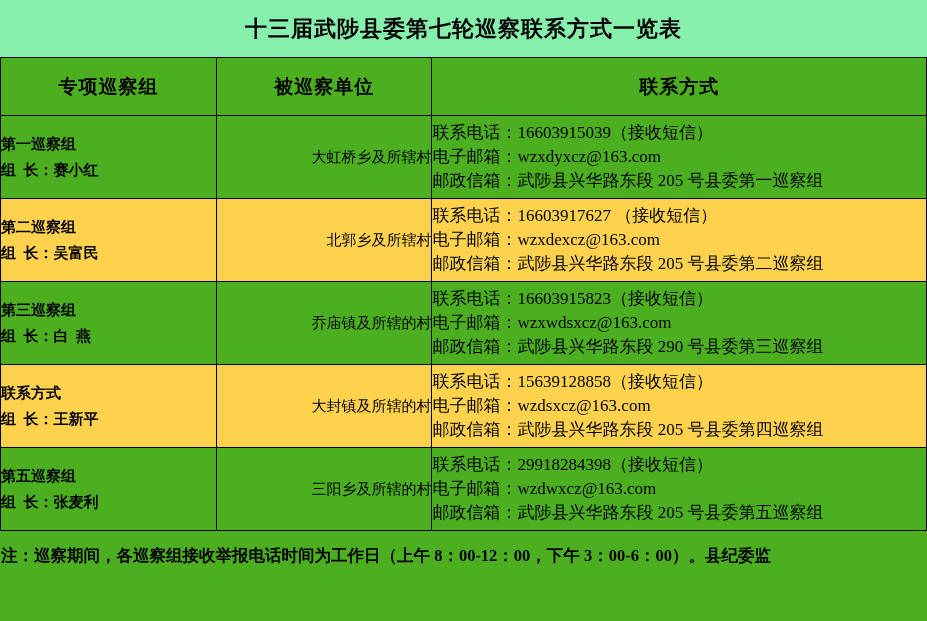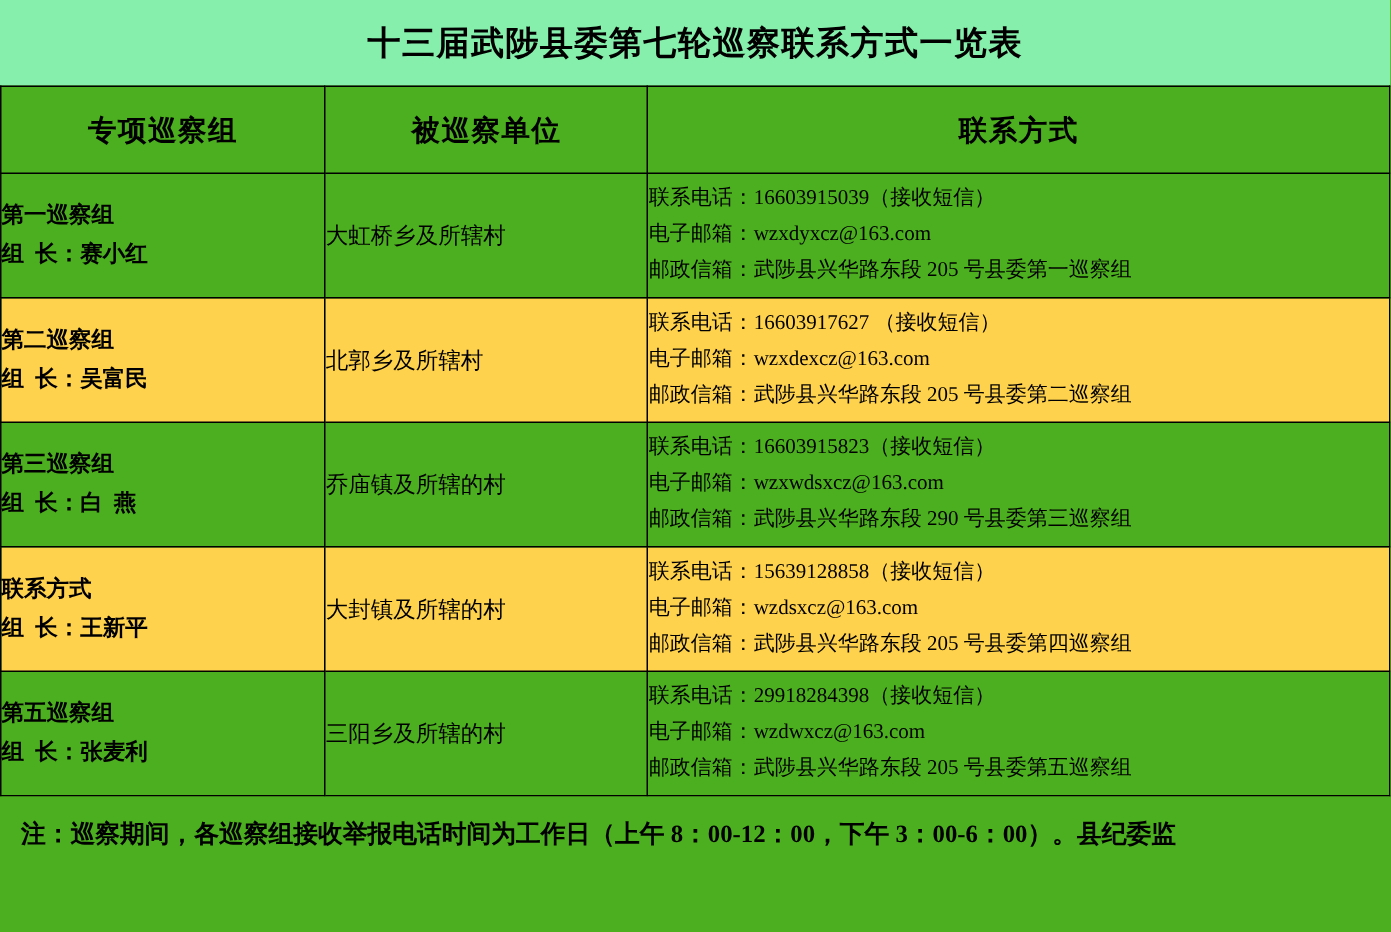--- a/index.html
+++ b/index.html
@@ -65,43 +65,43 @@
     text-align: left;
   }
   .cell-group div {
     font-size: 15px;
     font-weight: bold;
     color: #000;
     line-height: 26px;
     white-space: pre;
   }
   .cell-unit {
-    text-align: left;
+    text-align: right;
     font-size: 15px;
     color: #000;
     font-weight: normal;
   }
   .cell-contact {
     padding: 6px 0 6px 32px;
     text-align: left;
   }
   .cell-contact div {
-    font-size: 14px;
+    font-size: 17px;
     color: #000;
     line-height: 24px;
     white-space: nowrap;
   }
 
   .row-green td { background: #4caf1f; }
   .row-yellow td { background: #ffd24d; }
 
   .footer {
     flex: 1;
     background: #4caf1f;
-    padding: 10px 14px 8px 14px;
+    padding: 10px 14px 8px 1px;
     box-sizing: border-box;
   }
   .footer p {
     margin: 0;
     font-size: 16.5px;
     font-weight: bold;
     color: #000;
     line-height: 30px;
     text-align: justify;
     letter-spacing: 0px;

